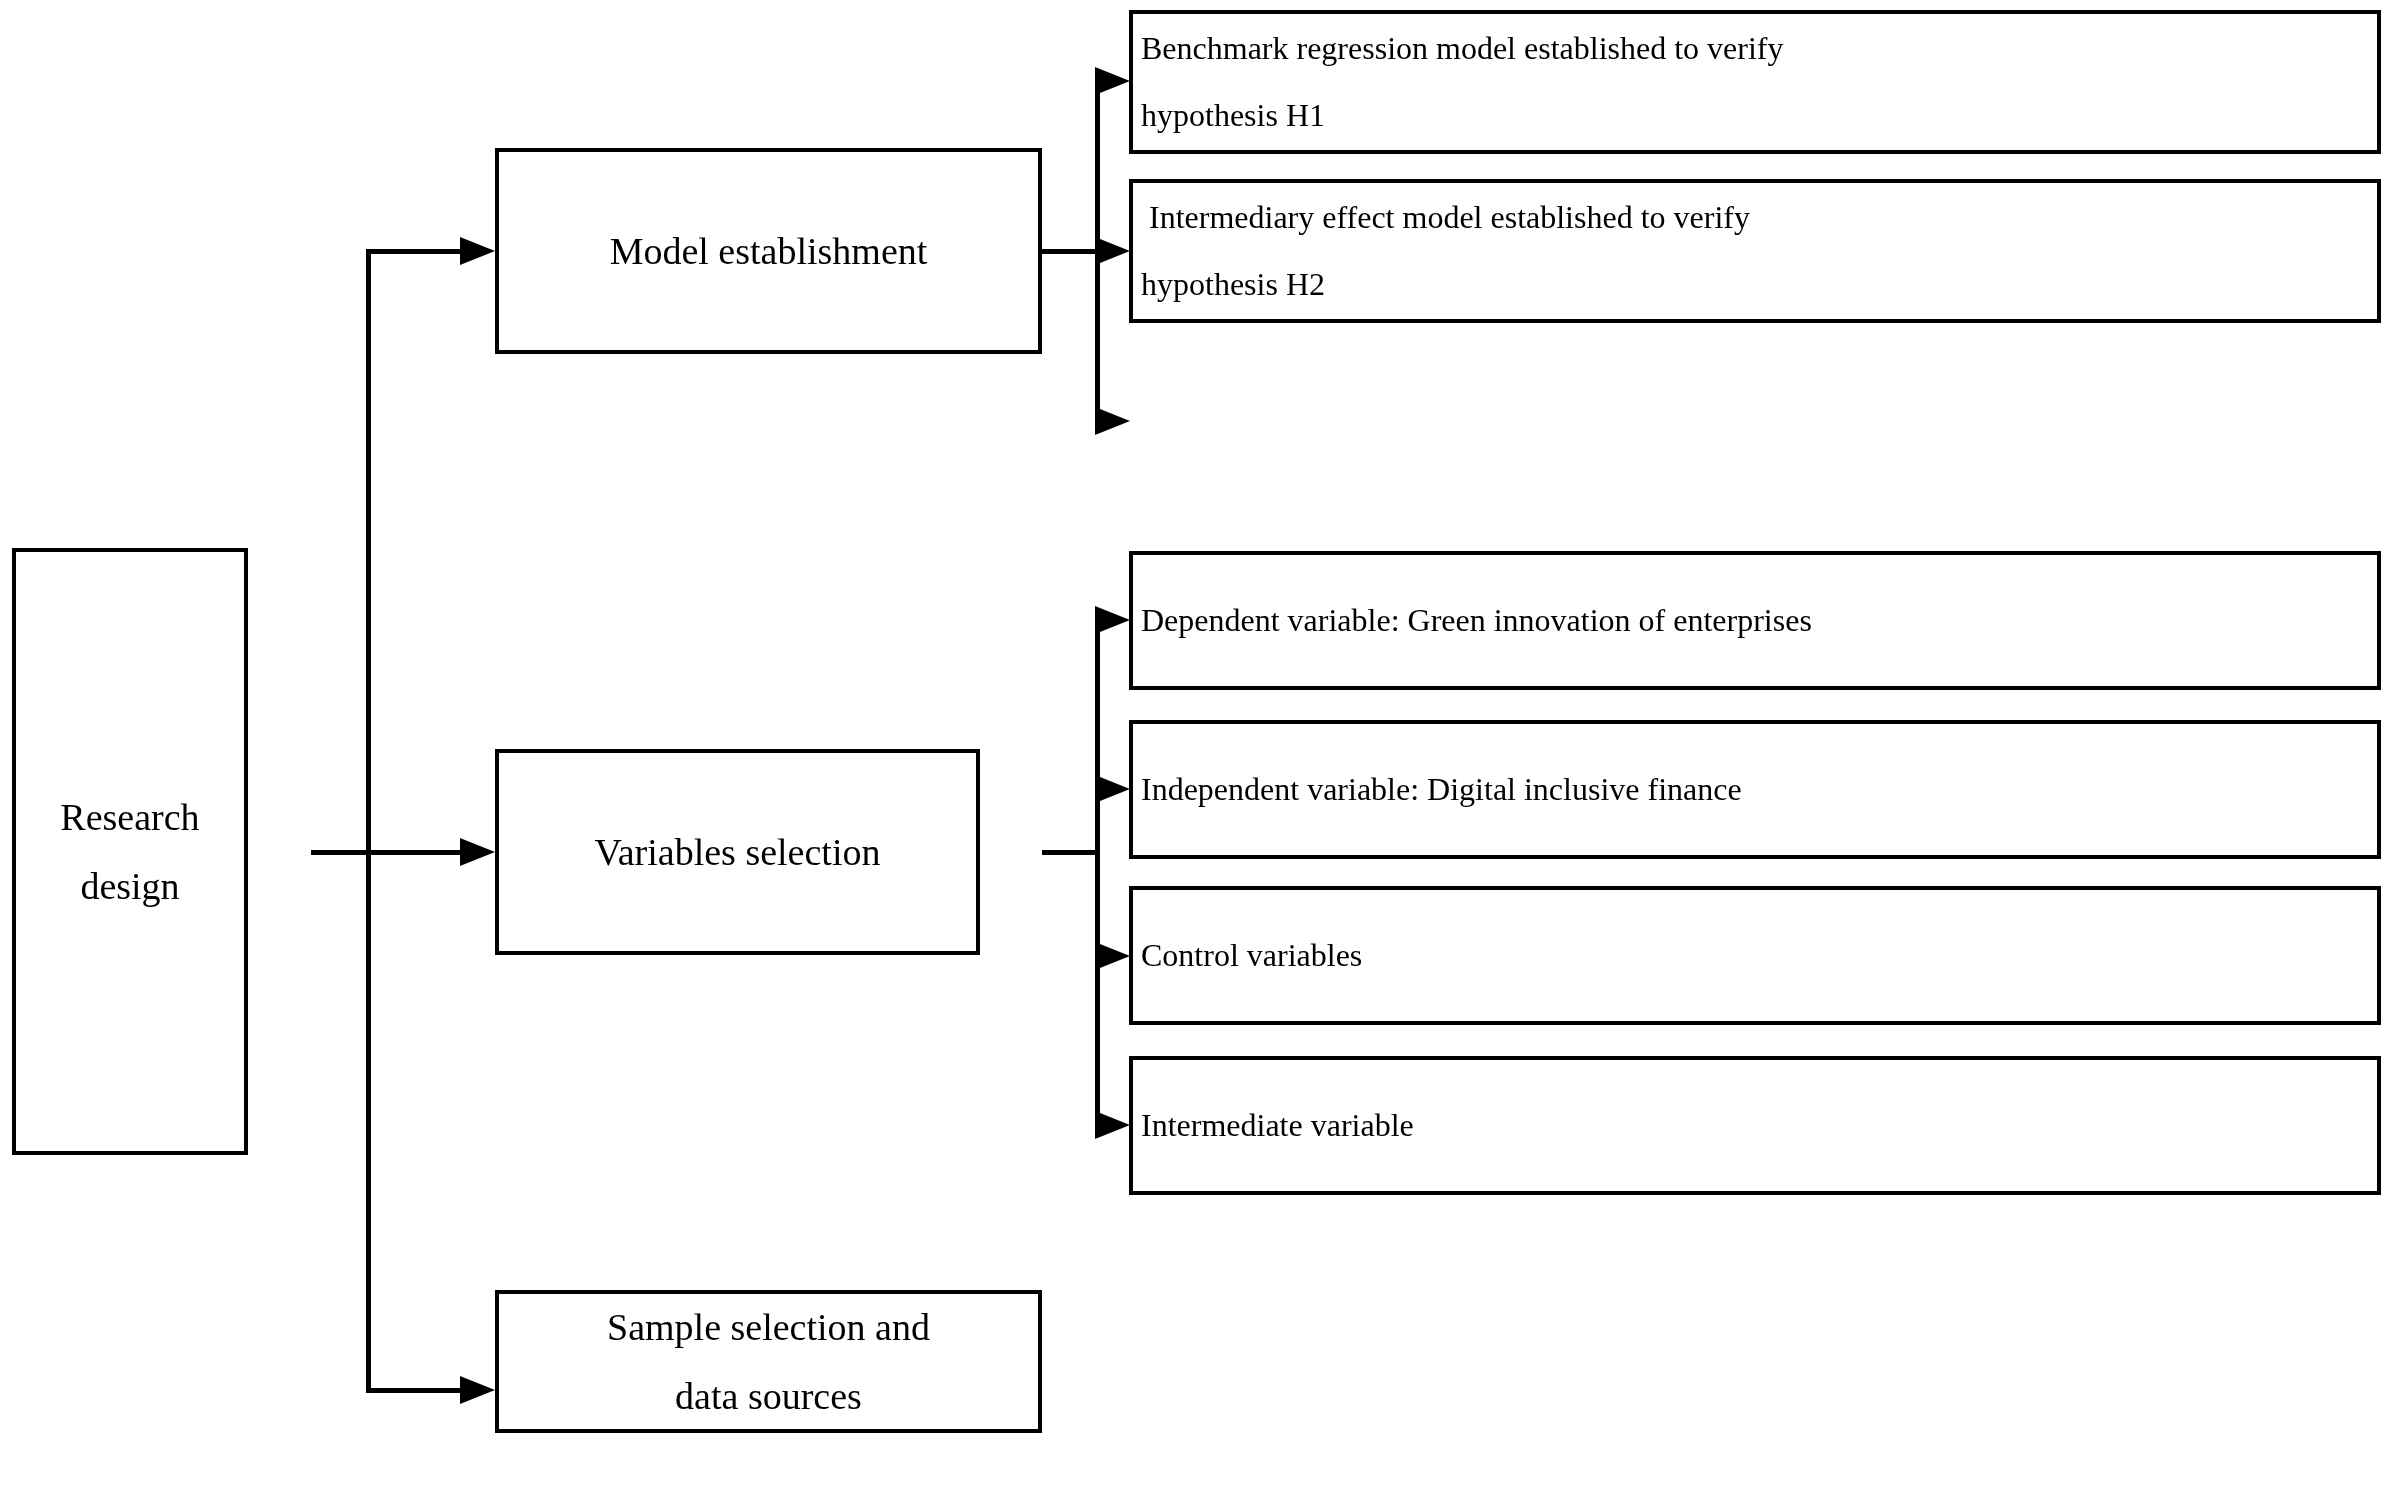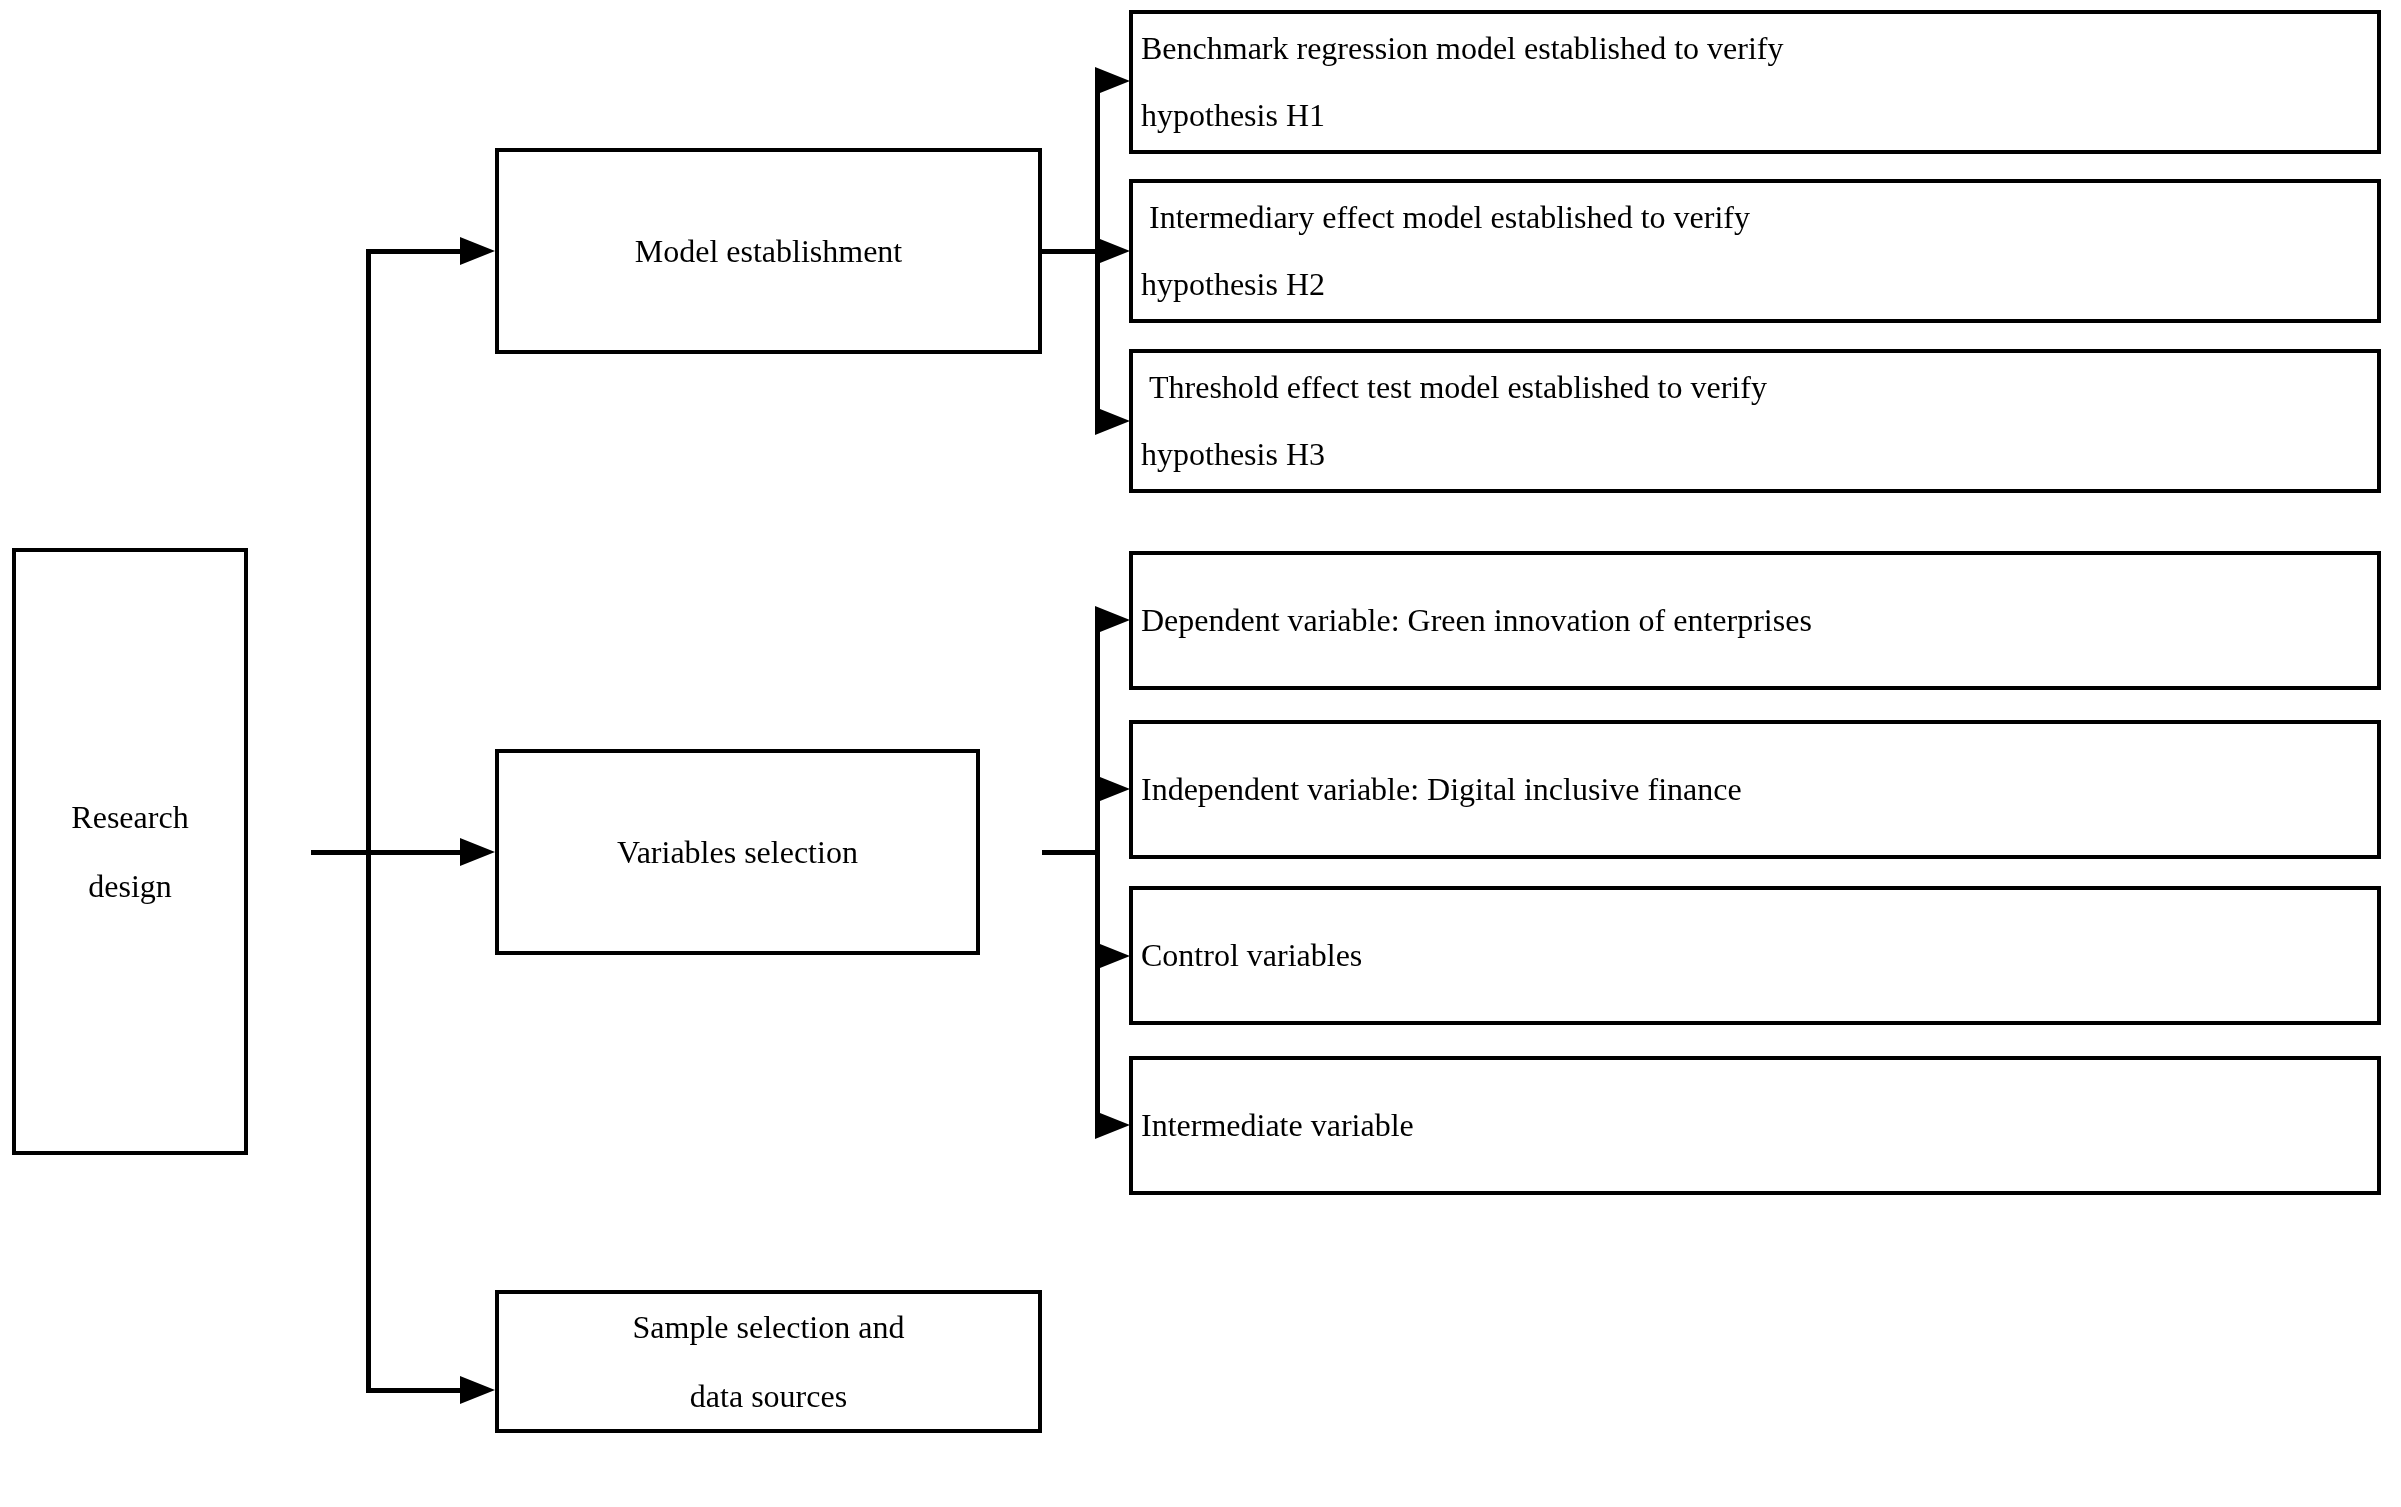--- a/index.html
+++ b/index.html
@@ -29,21 +29,21 @@
     align-items: center;
     text-align: center;
   }
   .node.left-text {
     align-items: flex-start;
     text-align: left;
     padding-left: 8px;
     padding-right: 6.3px;
   }
   .big-label {
-    font-size: 32px;
+    font-size: 38px;
     line-height: 69px;
     white-space: pre-wrap;
   }
   .leaf-line {
     font-size: 32px;
     line-height: 67px;
     white-space: pre-wrap;
   }
   .hline, .vline {
     position: absolute;
@@ -94,24 +94,20 @@
   </div>
 
   <div class="node left-text" id="b1">
     <span class="leaf-line">Benchmark regression model established to verify</span>
     <span class="leaf-line">hypothesis H1</span>
   </div>
   <div class="node left-text" id="b2">
     <span class="leaf-line"> Intermediary effect model established to verify</span>
     <span class="leaf-line">hypothesis H2</span>
   </div>
-  <div class="node left-text" id="b3">
-    <span class="leaf-line"> Threshold effect test model established to verify</span>
-    <span class="leaf-line">hypothesis H3</span>
-  </div>
 
   <div class="node left-text" id="b4">
     <span class="leaf-line">Dependent variable: Green innovation of enterprises</span>
   </div>
   <div class="node left-text" id="b5">
     <span class="leaf-line">Independent variable: Digital inclusive finance</span>
   </div>
   <div class="node left-text" id="b6">
     <span class="leaf-line">Control variables</span>
   </div>

